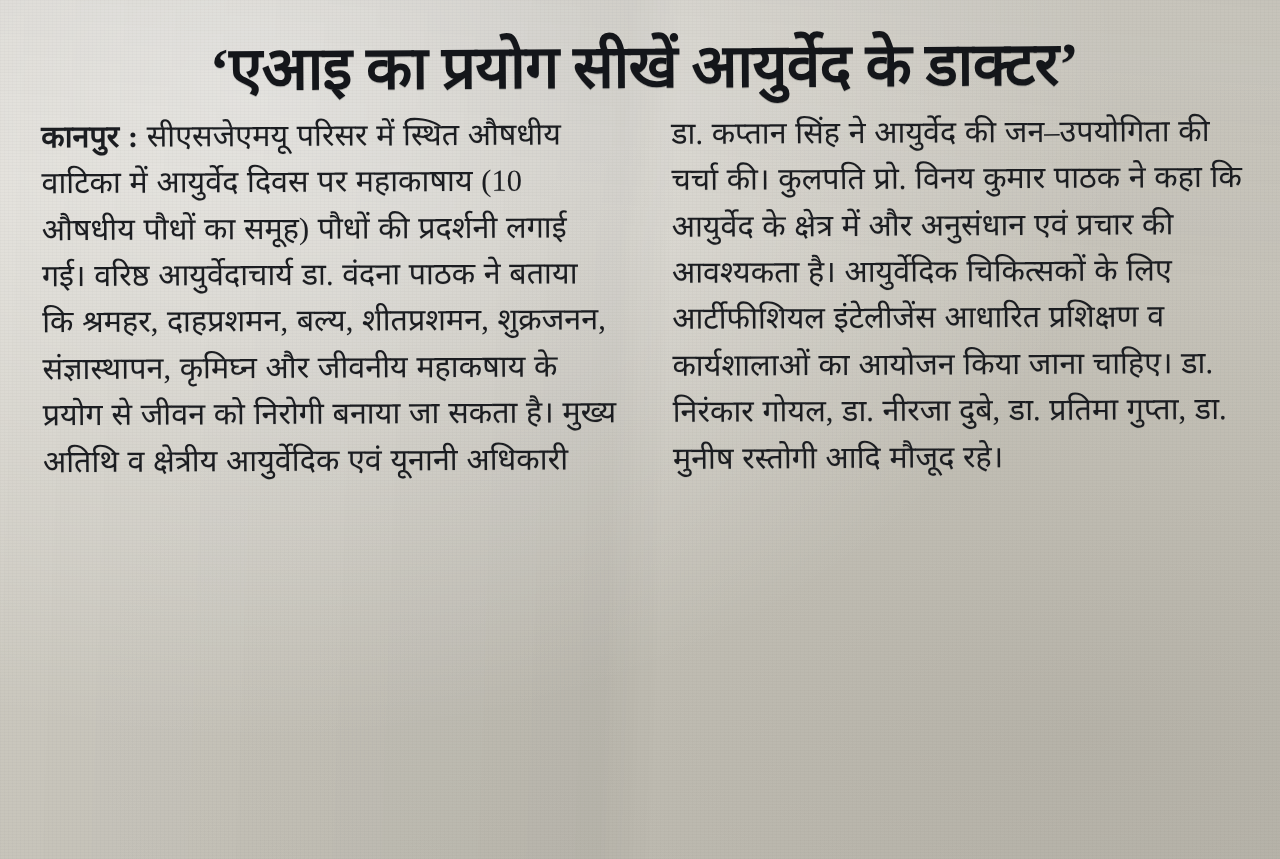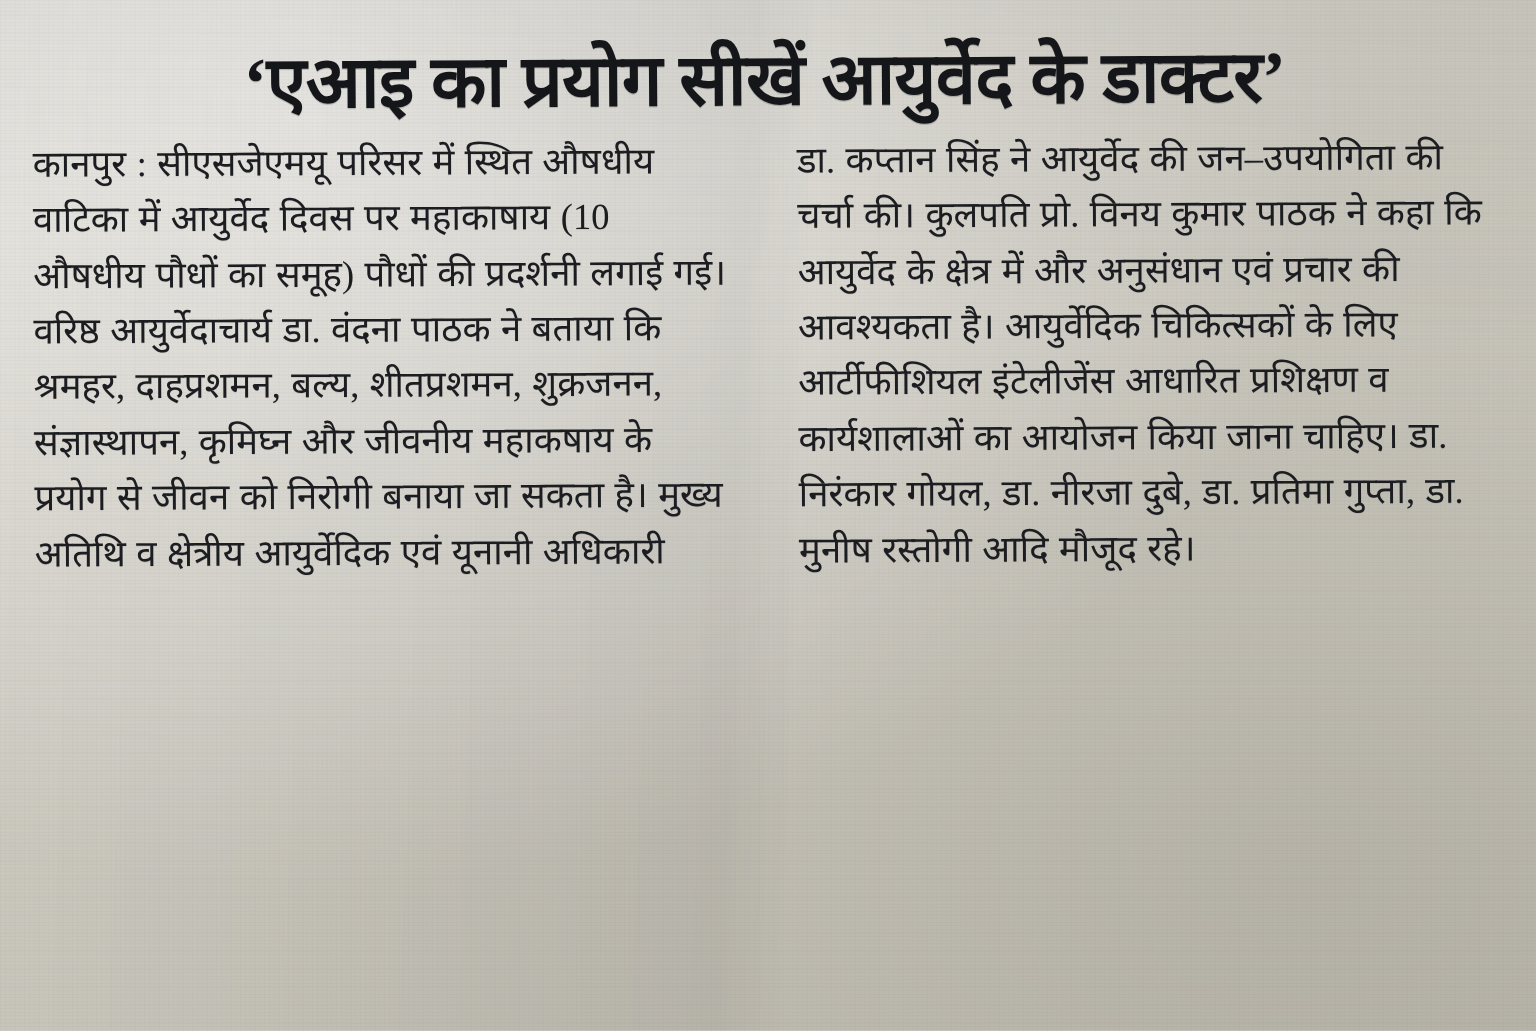--- a/index.html
+++ b/index.html
@@ -17,21 +17,21 @@
   
   .clipping {
     position: relative;
     width: 1280px;
     height: 859px;
     background:
       radial-gradient(ellipse at 20% 10%, rgba(255,255,255,0.55), rgba(255,255,255,0) 60%),
       radial-gradient(ellipse at 85% 85%, rgba(120,115,105,0.18), rgba(255,255,255,0) 65%),
       linear-gradient(160deg, #d7d4cc 0%, #cfccc3 35%, #c7c4ba 70%, #bfbcb2 100%);
     box-sizing: border-box;
-    padding: 28px 34px 10px 28px;
+    padding: 28px 34px 10px 42px;
   }
   
   .grain {
     position: absolute;
     inset: 0;
     pointer-events: none;
     background-image:
       repeating-linear-gradient(0deg, rgba(0,0,0,0.022) 0px, rgba(0,0,0,0.022) 1px, rgba(255,255,255,0) 1px, rgba(255,255,255,0) 3px),
       repeating-linear-gradient(90deg, rgba(0,0,0,0.018) 0px, rgba(0,0,0,0.018) 1px, rgba(255,255,255,0) 1px, rgba(255,255,255,0) 4px);
     mix-blend-mode: multiply;
@@ -82,21 +82,21 @@
   .body-text {
     font-family: "Liberation Serif", "DejaVu Serif", serif;
     font-size: 30.5px;
     line-height: 1.52;
     color: #1b1d21;
     text-align: left;
     word-spacing: 1px;
     text-shadow: 0 0.5px 0 rgba(0,0,0,0.12);
   }
   .body-text .dateline {
-    font-weight: 400;
+    font-weight: 700;
   }
   .para { margin: 0; }
 </style>
 </head>
 <body>
 
 <div class="clipping">
 
   <h1 class="headline">‘एआइ का प्रयोग सीखें आयुर्वेद के डाक्टर’</h1>
 

